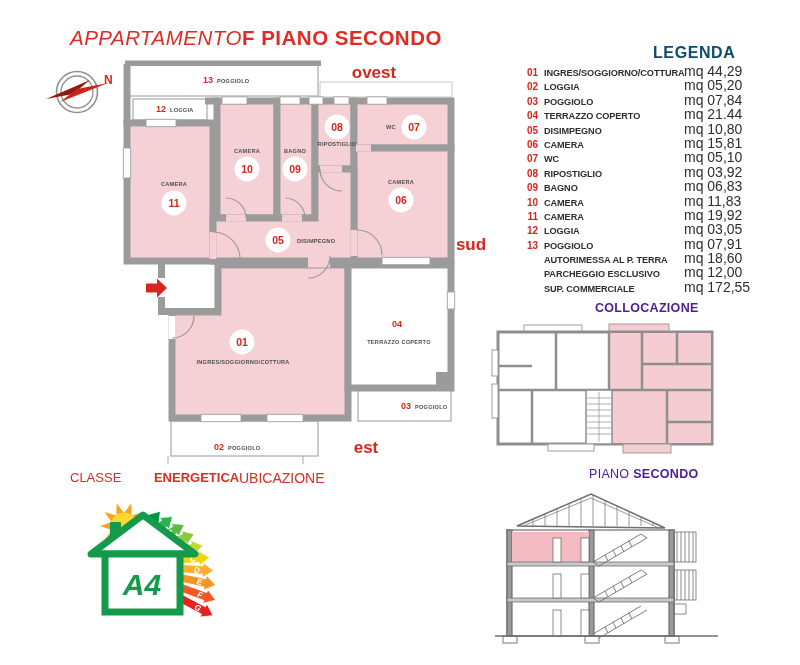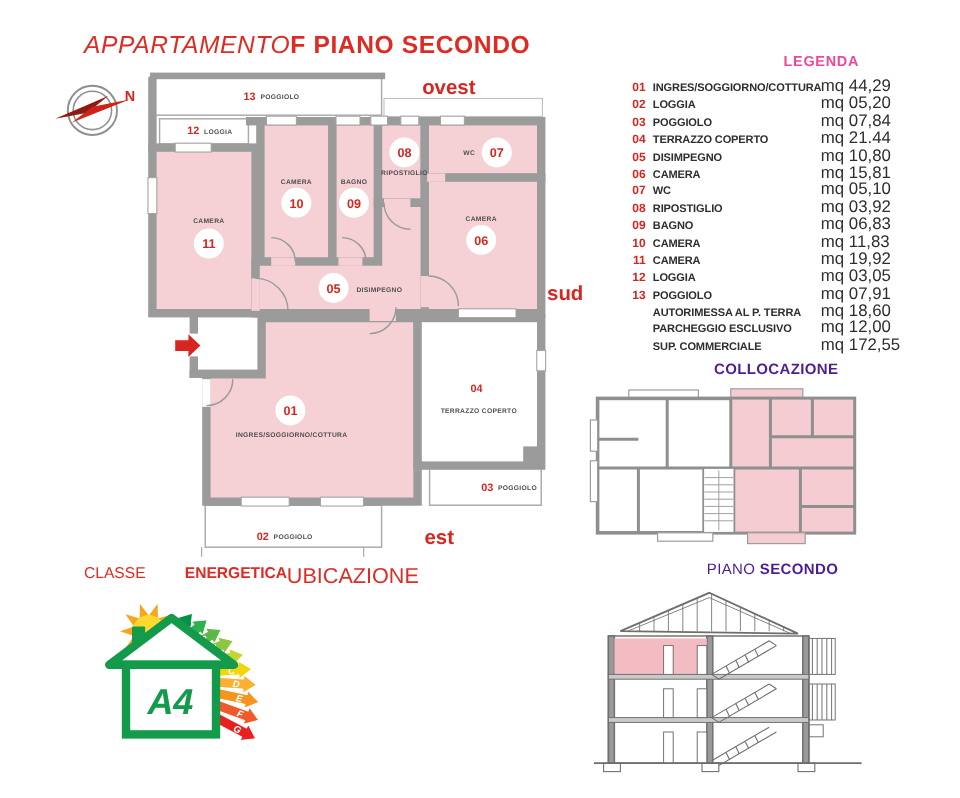--- a/index.html
+++ b/index.html
@@ -10,33 +10,33 @@
   .doc-title .b{font-weight:800;margin-left:0;}
   svg{position:absolute;overflow:visible;}
   svg text{font-family:"Liberation Sans",sans-serif;}
   .rl{font-size:5.6px;font-weight:700;fill:#4f4f4f;letter-spacing:.25px;}
   .rn{font-size:10.5px;font-weight:800;fill:#d7261f;}
   .bn{font-size:9px;font-weight:800;fill:#d7261f;}
   .dir{font-size:17px;font-weight:800;fill:#d7261f;}
   .ntxt{font-size:12px;font-weight:800;fill:#d7261f;}
   
   .legend{position:absolute;left:515px;top:44px;width:235px;}
-  .legend-title{position:absolute;left:138px;top:0;font-size:12px;font-weight:700;color:#ec4899;letter-spacing:.6px;}
+  .legend-title{position:absolute;left:138px;top:0;font-size:16px;font-weight:700;color:#0c4a6e;letter-spacing:.6px;}
   .legend-rows{position:absolute;left:0;top:20px;width:235px;}
   .lrow{display:flex;height:14.4px;line-height:14.4px;align-items:baseline;}
   .lnum{width:23px;text-align:right;font-size:10px;font-weight:800;color:#d7261f;flex:none;}
   .llab{margin-left:6px;width:140px;font-size:9.2px;font-weight:700;color:#2e2e2e;letter-spacing:-.1px;white-space:nowrap;flex:none;}
   .lval{font-size:14px;font-weight:400;color:#2e2e2e;white-space:nowrap;}
   .sec-title{position:absolute;font-size:12.5px;color:#4c1d95;width:160px;letter-spacing:.3px;white-space:nowrap;}
   .sec-title .reg{font-weight:400;}
   .sec-title .b{font-weight:800;}
   .classe{position:absolute;left:70px;top:470px;font-size:13px;color:#dd2c24;white-space:nowrap;}
   .classe .reg{font-weight:400;}
   .classe .b{font-weight:800;padding-left:29px;}
-  .ubic{position:absolute;left:239px;top:470px;font-size:18px;font-weight:400;color:#dd2c24;}
+  .ubic{position:absolute;left:239px;top:470px;font-size:14px;font-weight:400;color:#dd2c24;}
   .en-letter{font-size:8px;font-weight:800;font-style:italic;fill:#ffffff;}
   .en-class{font-size:30px;font-weight:800;font-style:italic;fill:#149a4b;}
 </style>
 </head>
 <body>
 
 <div class="page">
 
   <div class="doc-title">
     <span class="reg">APPARTAMENTO</span><span class="b">F PIANO SECONDO</span>

